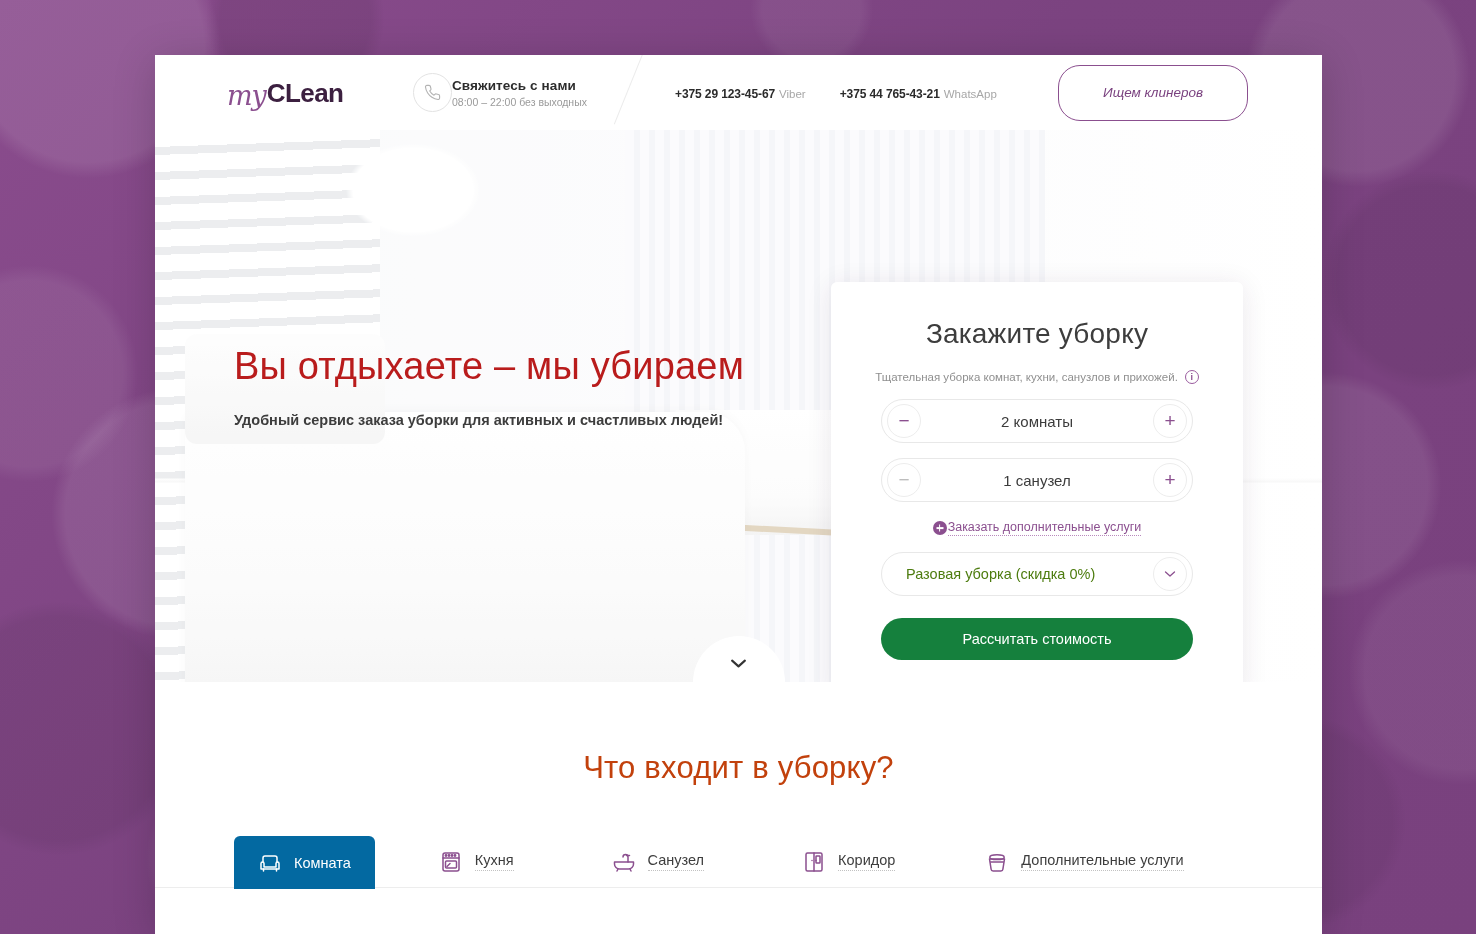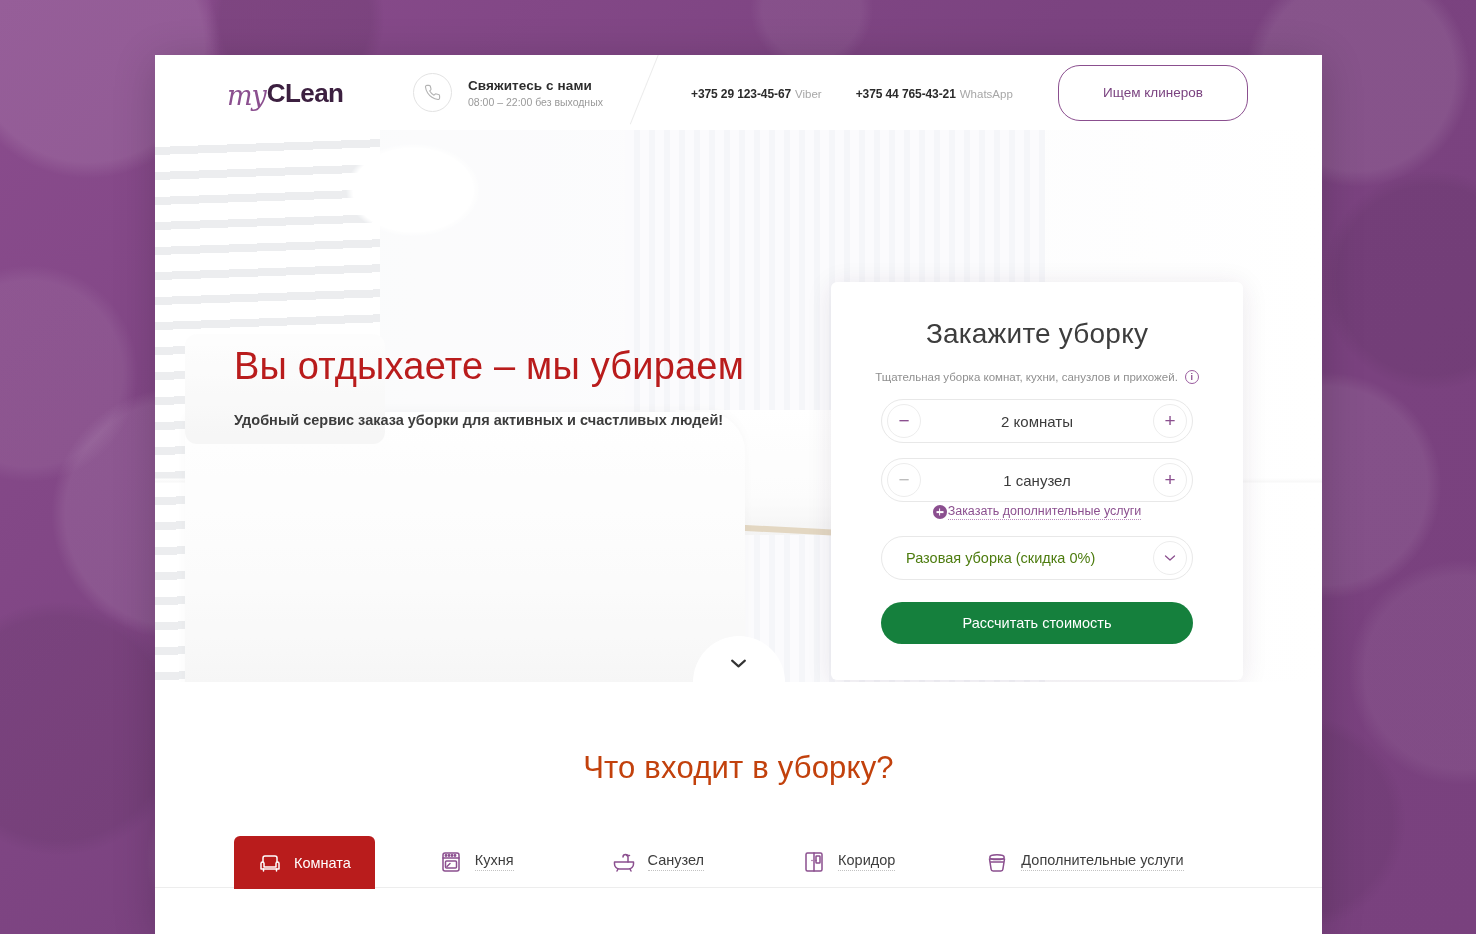--- a/index.html
+++ b/index.html
@@ -92,21 +92,21 @@
   }
   .phone-circle {
     width: 39px; height: 39px;
     border-radius: 50%;
     border: 1px solid #e3e3e3;
     display: flex; align-items: center; justify-content: center;
     color: #b3b3b3;
     flex: none;
   }
   .phone-circle svg { width: 17px; height: 17px; }
-  .contact-text { margin-left: 16px; }
+  .contact-text { }
   .contact-title {
     font-size: 13.5px;
     font-weight: bold;
     color: #2d2d2d;
     letter-spacing: .1px;
   }
   .contact-sub {
     font-size: 10.5px;
     color: #9a9a9a;
     margin-top: 3px;
@@ -146,20 +146,21 @@
     border: 1.5px solid #8b4f8f;
     border-radius: 22px;
     background: transparent;
     color: #7b4380;
     font-size: 13.5px;
     font-family: inherit;
     cursor: pointer;
     display: flex;
     align-items: center;
     justify-content: center;
+    font-style: italic;
   }
 
   
   .hero {
     position: relative;
     height: 552px;
     overflow: hidden;
   }
   .hero-photo {
     position: absolute;
@@ -333,21 +334,21 @@
   .step-btn.active { color: #8b4f8f; }
   .step-btn.muted  { color: #bdbdbd; }
   .step-val {
     flex: 1;
     text-align: center;
     font-size: 15px;
     color: #3b3b3b;
   }
 
   .extra-link {
-    margin-top: 2px;
+    margin-top: 18px;
     display: flex;
     align-items: center;
     justify-content: center;
     gap: 1px;
     cursor: pointer;
   }
   .plus-circle {
     width: 14px; height: 14px;
     border-radius: 50%;
     background: #8b4f8f;
@@ -428,21 +429,21 @@
   .tab {
     display: flex;
     align-items: center;
     gap: 12px;
     padding: 0 24px;
     cursor: pointer;
     color: #8b4f8f;
     position: relative;
   }
   .tab.active {
-    background: #b91c1c;
+    background: #0369a1;
     color: #fff;
     border-radius: 6px 6px 0 0;
     margin-bottom: -1px;
     height: 53px;
   }
   .tab .tab-icon { flex: none; display: flex; }
   .tab .tab-icon svg { width: 24px; height: 24px; }
   .tab-label {
     font-size: 14.5px;
     color: #3d3d3d;

